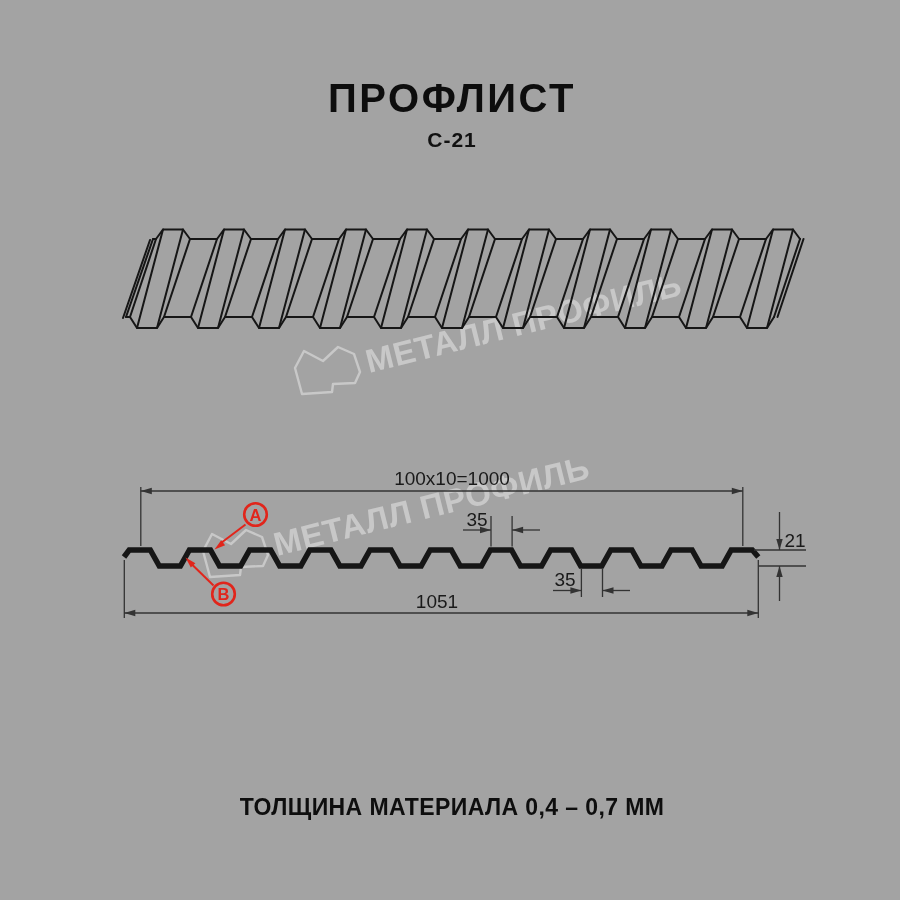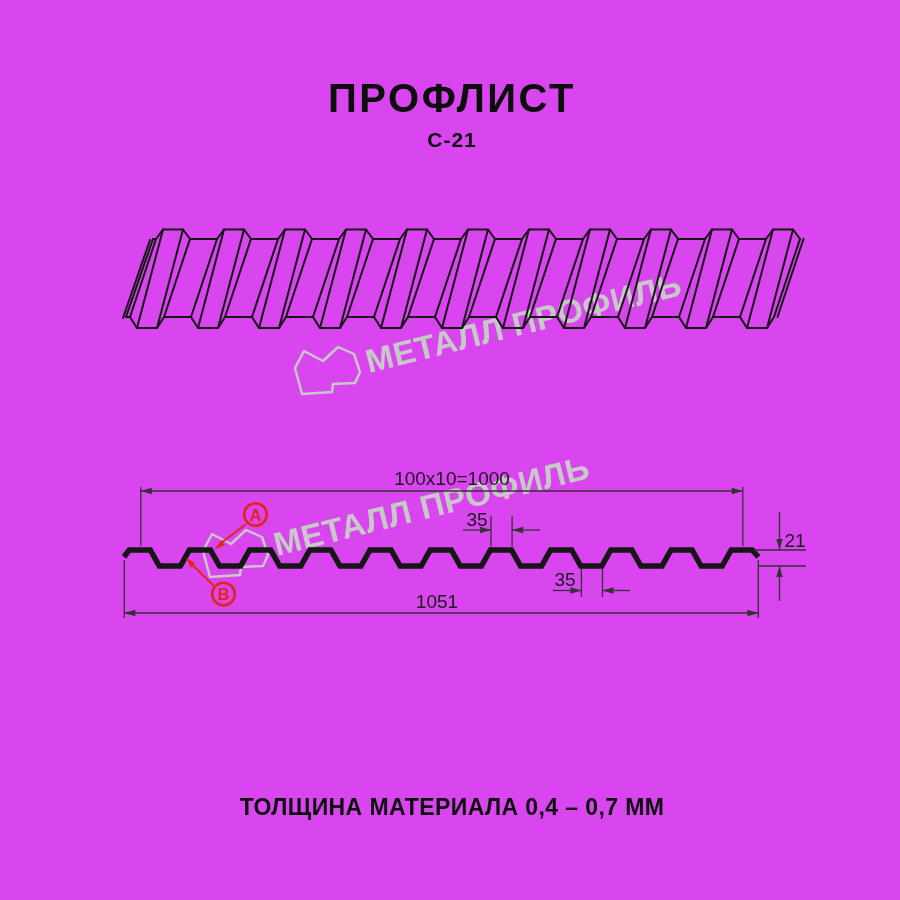--- a/index.html
+++ b/index.html
@@ -1,16 +1,16 @@
 <!DOCTYPE html>
 <html style="--accent: #e1251b; --ink: #161616; --wm: #c8c8c8;"><head>
 <meta charset="utf-8">
 <style>
   html,body{margin:0;padding:0;background:#fff;}
-  .page{position:relative;width:900px;height:900px;background:#d946ef;overflow:hidden;
+  .page{position:relative;width:900px;height:900px;background:#a3a3a3;overflow:hidden;
         font-family:"Liberation Sans","DejaVu Sans",sans-serif;}
   .title{position:absolute;left:0;top:76px;width:904px;text-align:center;
          font-size:40px;font-weight:bold;letter-spacing:2.5px;color:#0d0d0d;}
   .subtitle{position:absolute;left:0;top:128px;width:904px;text-align:center;
          font-size:21px;font-weight:600;letter-spacing:1px;color:#111;}
   .footer-note{position:absolute;left:0;top:794px;width:904px;text-align:center;
          font-size:23px;font-weight:600;letter-spacing:.4px;color:#0e0e0e;}
   svg{position:absolute;left:0;top:0;}
   .wm-logo{fill:none;stroke:var(--wm);stroke-width:2.4;stroke-linejoin:round;}
   .wm-text{fill:var(--wm);font-size:33px;font-weight:bold;letter-spacing:.5px;}

